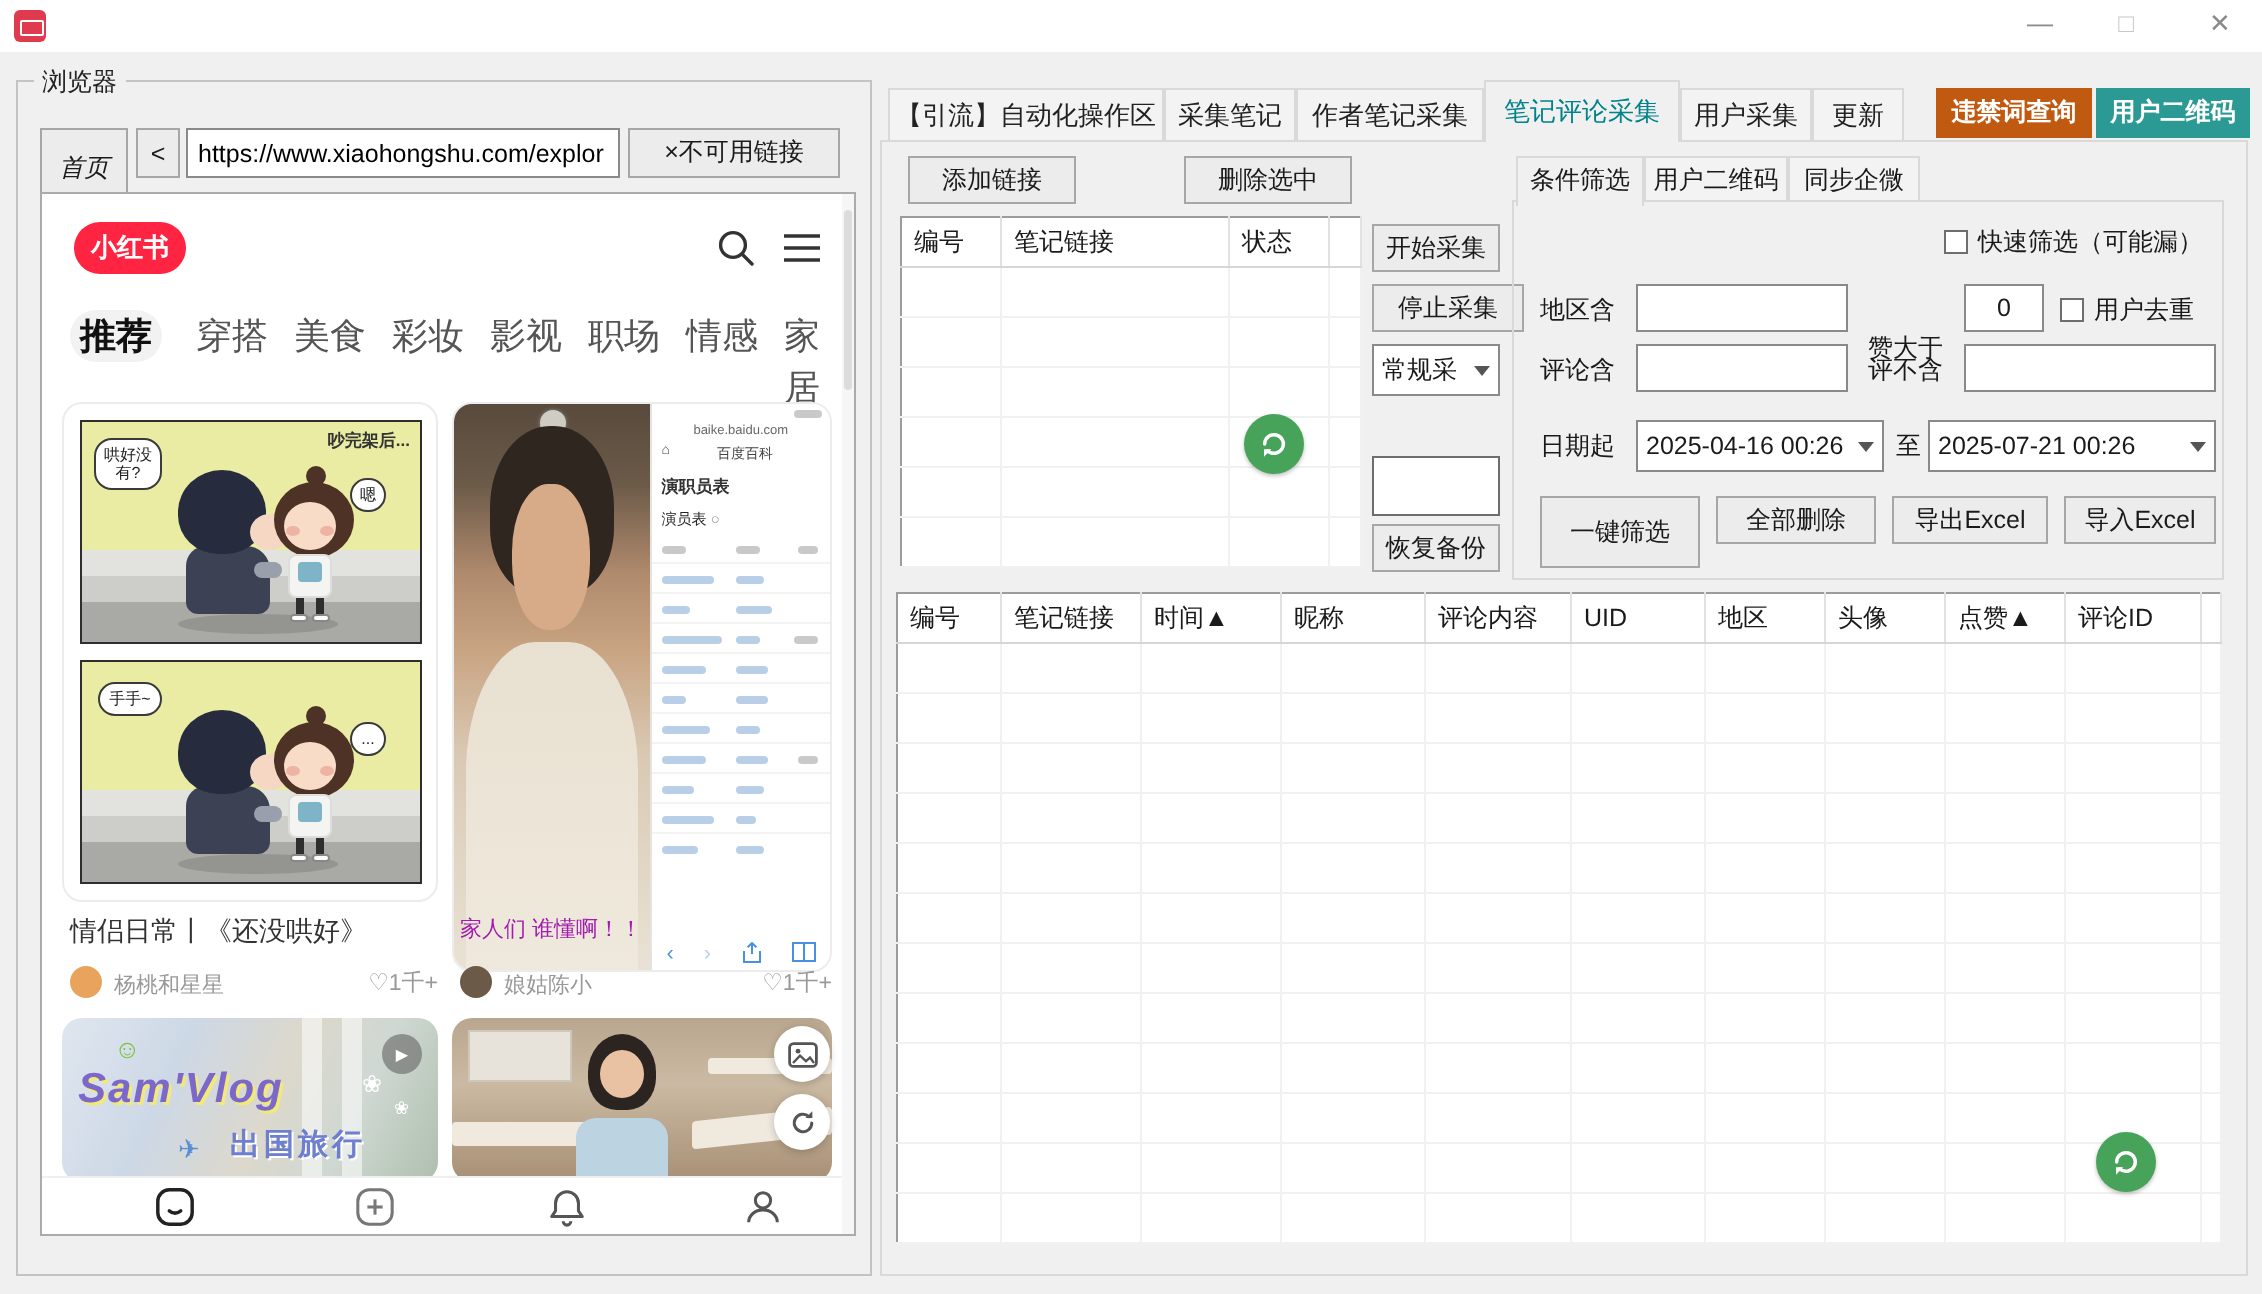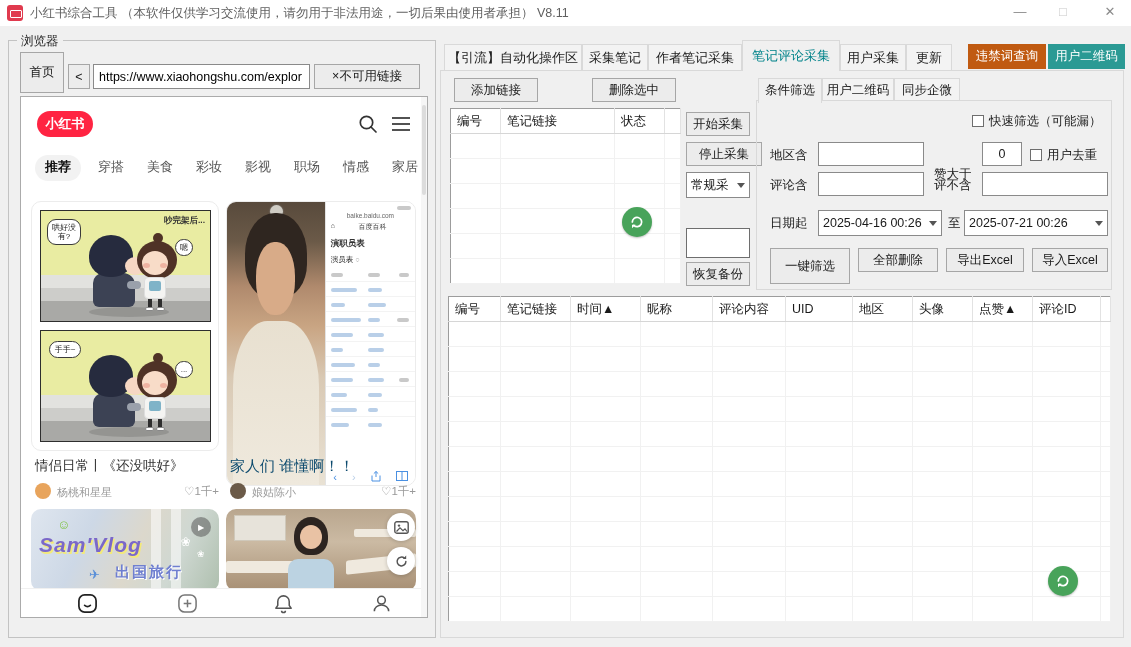--- a/index.html
+++ b/index.html
@@ -45,21 +45,21 @@
                  box-shadow:0 1px 2px rgba(0,0,0,.25); }
 
   
   .groupbox { position:absolute; border:1px solid #c3c3c3; }
   .groupbox > .gb-label { position:absolute; top:-8px; left:8px; background:#f0f0f0; padding:0 4px; color:#222; }
 
   .page { position:absolute; background:#fff; border:1px solid #ababab; overflow:hidden; }
 
   .xhs-logo { position:absolute; background:#ff2442; color:#fff; font-weight:bold; font-size:13px;
               border-radius:14px; display:flex; align-items:center; justify-content:center; }
-  .nav-tab { position:absolute; top:58px; height:26px; line-height:26px; color:#555; font-size:13px;font-family:Liberation Mono, monospace; }
+  .nav-tab { position:absolute; top:58px; height:26px; line-height:26px; color:#555; font-size:18px; }
   .nav-tab.active { background:#f2f2f2; border-radius:14px; color:#111; font-weight:bold; text-align:center; }
 
   .card { position:absolute; border:1px solid #ececec; border-radius:10px; overflow:hidden; background:#fff; }
 
   
   .panel { position:absolute; left:8px; width:171px; height:112px; border:1.5px solid #2e2e2e; overflow:hidden;
            background:linear-gradient(#e9eca2 0 58%, #e2e2df 58% 70%, #cdcdca 70% 82%, #a9a9a6 82% 100%); }
   .bubble { position:absolute; background:#fff; border:1.2px solid #3a3a3a; border-radius:9px;
             font-size:8px; line-height:1.15; padding:3px 0; color:#222; text-align:center; }
   .comic-caption { position:absolute; font-size:8.5px; color:#333; font-weight:bold; }
@@ -113,45 +113,44 @@
   .fab { position:absolute; width:28px; height:28px; border-radius:50%; background:#fff;
          box-shadow:0 1px 4px rgba(0,0,0,.2); display:flex; align-items:center; justify-content:center; }
 
   .bottom-nav { position:absolute; background:#fff; border-top:1px solid #f0f0f0; }
 
   
   .rtab { position:absolute; top:44px; height:27px; line-height:26px; text-align:center;
           background:#f3f3f3; border:1px solid #d9d9d9; color:#222; font-size:13px; }
   .rtab.active { top:40px; height:31px; line-height:30px; background:#f0f0f0; border-bottom:none;
                  color:#00838a; z-index:5; }
-  .accent-btn { position:absolute; color:#fff; font-size:12.5px; display:flex; align-items:center; justify-content:center; }
+  .accent-btn { position:absolute; color:#fff; font-size:12.5px; display:flex; align-items:center; justify-content:center;font-weight:bold; }
 
   .frame { position:absolute; border:1px solid #d9d9d9; }
   .subtab { position:absolute; top:78px; height:23px; line-height:22px; text-align:center;
             background:#f3f3f3; border:1px solid #d9d9d9; font-size:12.5px; }
   .subtab.active { background:#f0f0f0; border-bottom:none; height:25px; z-index:4; }
 </style>
 </head>
 <body>
 
 <div class="app">
 
   <div class="titlebar">
     <div class="app-icon"></div>
-    <span class="title-text">小红书综合工具 （本软件仅供学习交流使用，请勿用于非法用途，一切后果由使用者承担） V8.11</span>
     <span class="winbtn" style="left:1003px;">—</span>
     <span class="winbtn max" style="left:1046px;">□</span>
     <span class="winbtn" style="left:1093px;">✕</span>
   </div>
 
   <div class="groupbox" style="left:8px; top:40px; width:428px; height:598px;">
     <span class="gb-label">浏览器</span>
   </div>
 
-  <div class="btn abs" style="left:20px; top:52px; width:44px; height:41px;">首页</div>
+  <div class="btn abs" style="left:20px; top:64px; width:44px; height:41px;font-style:italic;">首页</div>
   <div class="btn abs" style="left:68px; top:64px; width:22px; height:25px;">&lt;</div>
   <input class="tb abs" style="left: 93px; top: 64px; width: 217px; height: 25px;" value="https://www.xiaohongshu.com/explor">
   <div class="btn abs" style="left:314px; top:64px; width:106px; height:25px;">×不可用链接</div>
 
   <div class="page" style="left:20px; top:96px; width:408px; height:522px;">
 
     <div class="xhs-logo" style="left:16px; top:14px; width:56px; height:26px;">小红书</div>
     <svg class="abs" style="left:336px; top:16px;" width="22" height="22" viewBox="0 0 22 22">
       <circle cx="9.5" cy="9.5" r="6.2" fill="none" stroke="#333" stroke-width="1.7"></circle>
       <line x1="14" y1="14" x2="19" y2="19" stroke="#333" stroke-width="1.7" stroke-linecap="round"></line>
@@ -292,21 +291,21 @@
             </svg>
           <svg width="12" height="10" viewBox="0 0 12 10">
               <rect x="0.5" y="0.5" width="11" height="9" fill="none" stroke="#4a90e2" stroke-width="1"></rect>
               <line x1="6" y1="0.5" x2="6" y2="9.5" stroke="#4a90e2" stroke-width="1"></line>
             </svg>
         </div>
       </div>
     </div>
 
     <div class="abs" style="left:14px; top:360px; width:182px; font-size:13.5px; color:#333;">情侣日常丨《还没哄好》</div>
-    <div class="abs" style="left:209px; top:360px; width:182px; font-size:15px; color:#0c4a6e;">家人们 谁懂啊！！</div>
+    <div class="abs" style="left:209px; top:360px; width:182px; font-size:11px; color:#a21caf;">家人们 谁懂啊！！</div>
 
     <div class="abs" style="left:14px; top:386px; width:184px; height:18px;">
       <span class="abs" style="left:0; top:0; width:16px; height:16px; border-radius:50%; background:#e8a45c;"></span>
       <span class="abs" style="left:22px; top:2px; font-size:11px; color:#999;">杨桃和星星</span>
       <span class="abs" style="right:0; top:1px; font-size:11.5px; color:#999;"><span>♡</span><span>1千+</span></span>
     </div>
     <div class="abs" style="left:209px; top:386px; width:186px; height:18px;">
       <span class="abs" style="left:0; top:0; width:16px; height:16px; border-radius:50%; background:#6b5a48;"></span>
       <span class="abs" style="left:22px; top:2px; font-size:11px; color:#999;">娘姑陈小</span>
       <span class="abs" style="right:0; top:1px; font-size:11.5px; color:#999;"><span>♡</span><span>1千+</span></span>

